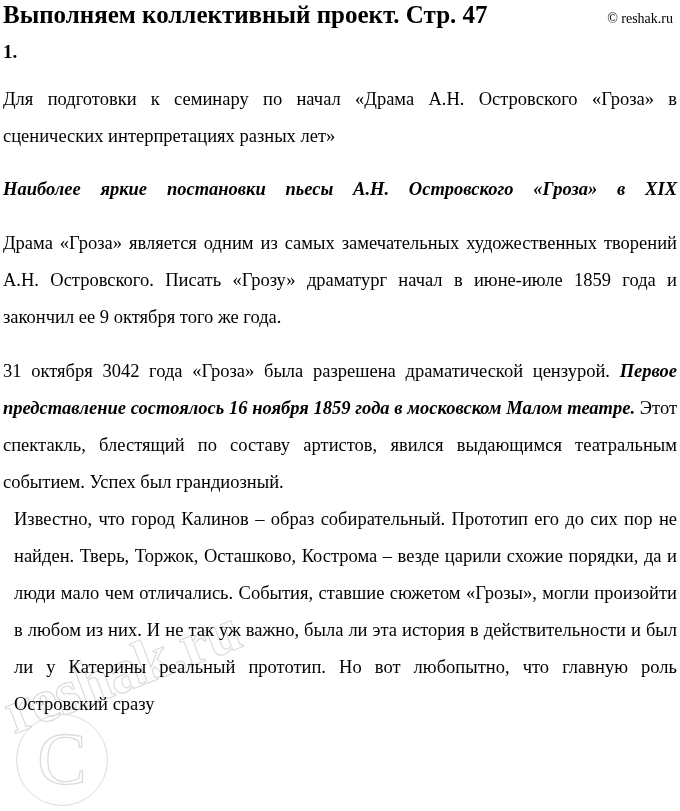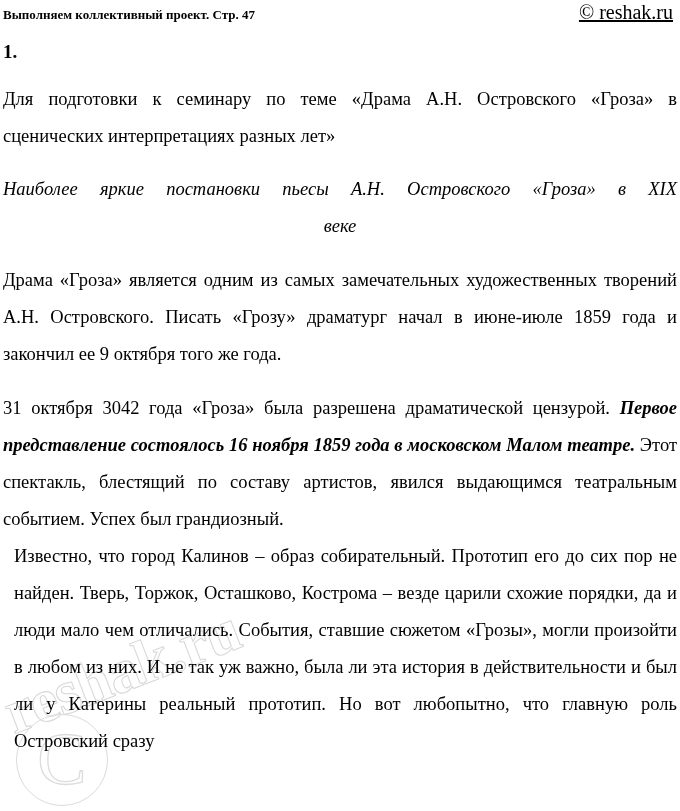--- a/index.html
+++ b/index.html
@@ -73,30 +73,29 @@
   }
 
   .header-row {
     display: flex;
     align-items: baseline;
     justify-content: space-between;
     height: 26px;
     padding-top: 1px;
   }
   .header-title {
-    font-size: 13px;
+    font-size: 25px;
     font-weight: 700;
     white-space: nowrap;
   }
   .header-copyright {
-    font-size: 20px;
+    font-size: 14px;
     font-weight: 400;
     white-space: nowrap;
     padding-right: 4px;
-    text-decoration: underline;
   }
 
   .item-number {
     font-size: 19px;
     font-weight: 700;
     margin-top: 14px;
     line-height: 1.2;
   }
 
   p.body {
@@ -106,21 +105,21 @@
     text-align-last: left;
     margin: 0;
     -webkit-hyphens: none;
     hyphens: none;
   }
   p.gap-top { margin-top: 17px; }
   p.tight   { margin-top: 0px; margin-left: 11px; }
 
   h2.subhead {
     font-size: 18.5px;
-    font-weight: 400;
+    font-weight: 700;
     font-style: italic;
     line-height: 37px;
     text-align: center;
     margin: 16px 0 0 0;
   }
   h2.subhead .line1 {
     display: block;
     text-align: justify;
     text-align-last: justify;
     white-space: nowrap;
@@ -144,25 +143,24 @@
 
   <div class="content">
 
     <div class="header-row">
       <div class="header-title">Выполняем коллективный проект. Стр. 47</div>
       <div class="header-copyright">© reshak.ru</div>
     </div>
 
     <div class="item-number">1.</div>
 
-    <p class="body gap-top">Для подготовки к семинару по теме «Драма А.Н. Островского «Гроза» в сценических интерпретациях разных лет»</p>
+    <p class="body gap-top">Для подготовки к семинару по начал «Драма А.Н. Островского «Гроза» в сценических интерпретациях разных лет»</p>
 
     <h2 class="subhead">
       <span class="line1">Наиболее яркие постановки пьесы А.Н. Островского «Гроза» в XIX</span>
-      <span class="line2">веке</span>
     </h2>
 
     <p class="body gap-top">Драма «Гроза» является одним из самых замечательных художественных творений А.Н. Островского. Писать «Грозу» драматург начал в июне-июле 1859 года и закончил ее 9 октября того же года.</p>
 
     <p class="body gap-top"><span>31 октября 3042 года «Гроза» была разрешена драматической цензурой. </span><span class="em">Первое представление состоялось 16 ноября 1859 года в московском Малом театре.</span><span> Этот спектакль, блестящий по составу артистов, явился выдающимся театральным событием. Успех был грандиозный.</span></p>
 
     <p class="body tight">Известно, что город Калинов – образ собирательный. Прототип его до сих пор не найден. Тверь, Торжок, Осташково, Кострома – везде царили схожие порядки, да и люди мало чем отличались. События, ставшие сюжетом «Грозы», могли произойти в любом из них. И не так уж важно, была ли эта история в действительности и был ли у Катерины реальный прототип. Но вот любопытно, что главную роль Островский сразу</p>
 
   </div>
 </div>

